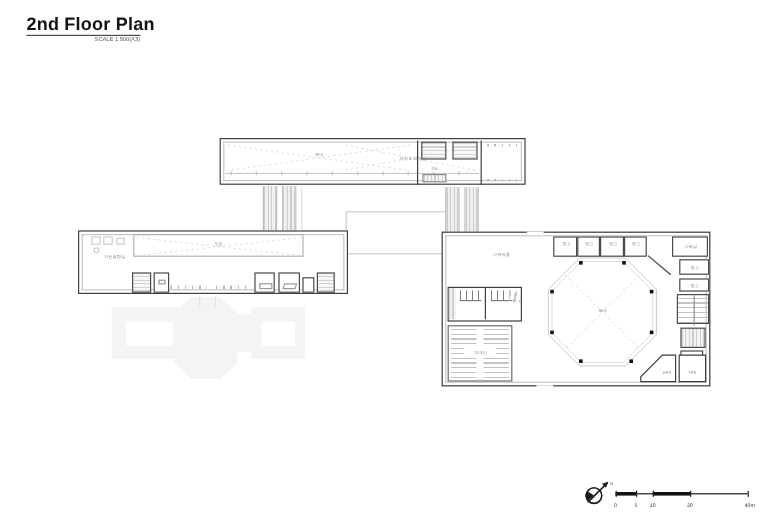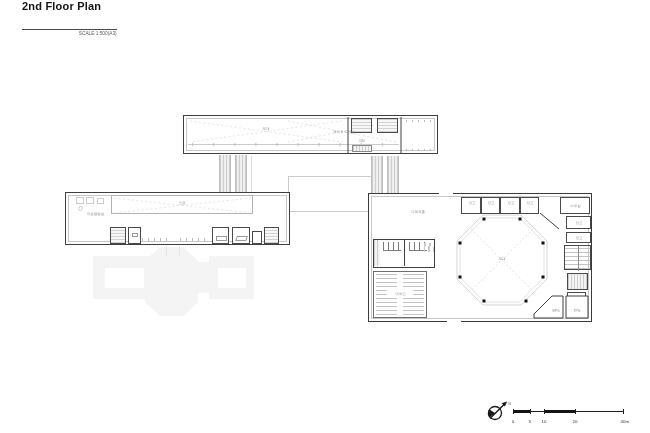--- a/index.html
+++ b/index.html
@@ -11,21 +11,21 @@
   .inset{position:absolute;left:2px;top:2px;right:2px;bottom:2px;border:0.6px solid #c6c6c6;pointer-events:none;}
   .hatchV{background:repeating-linear-gradient(90deg,#cdcdcd 0 1px,#f3f3f3 1px 3px);}
   .hatchH{background:repeating-linear-gradient(0deg,#d2d2d2 0 1px,#f7f7f7 1px 3px);}
   .treads{background:repeating-linear-gradient(0deg,#c3c3c3 0 1px,transparent 1px 4px);}
   .band{background:repeating-linear-gradient(90deg,#cccccc 0 1px,#efefef 1px 3px);border-left:0.6px solid #bdbdbd;border-right:0.6px solid #bdbdbd;}
   .ghost{background:#f4f4f4;}
   .dashrow{background:repeating-linear-gradient(90deg,#b9b9b9 0 1.2px,transparent 1.2px 6px);}
   .t{position:absolute;display:flex;align-items:center;justify-content:center;color:#8a8a8a;pointer-events:none;}
   .t > span{font-size:7px;transform:scale(.5);white-space:nowrap;display:inline-block;}
   .t.dk{color:#555;}
-  .title{position:absolute;left:22px;top:0;font-size:11px;font-weight:bold;color:#141414;letter-spacing:.2px;text-align:right;}
+  .title{position:absolute;left:22px;top:12px;font-size:15px;font-weight:bold;color:#141414;letter-spacing:.2px;text-align:right;}
   .rule{position:absolute;left:22px;top:29px;width:95px;border-top:1.1px solid #4a4a4a;}
   .scalenote{position:absolute;left:38px;top:30px;width:79px;display:flex;justify-content:flex-end;color:#5a5a5a;}
   .scalenote span{font-size:7px;transform:scale(.68);transform-origin:right center;white-space:nowrap;}
   .sb-lab{position:absolute;display:flex;justify-content:center;color:#333;}
   .sb-lab span{font-size:7px;transform:scale(.62);white-space:nowrap;}
 </style>
 </head>
 <body>
 
 <div class="canvas">

